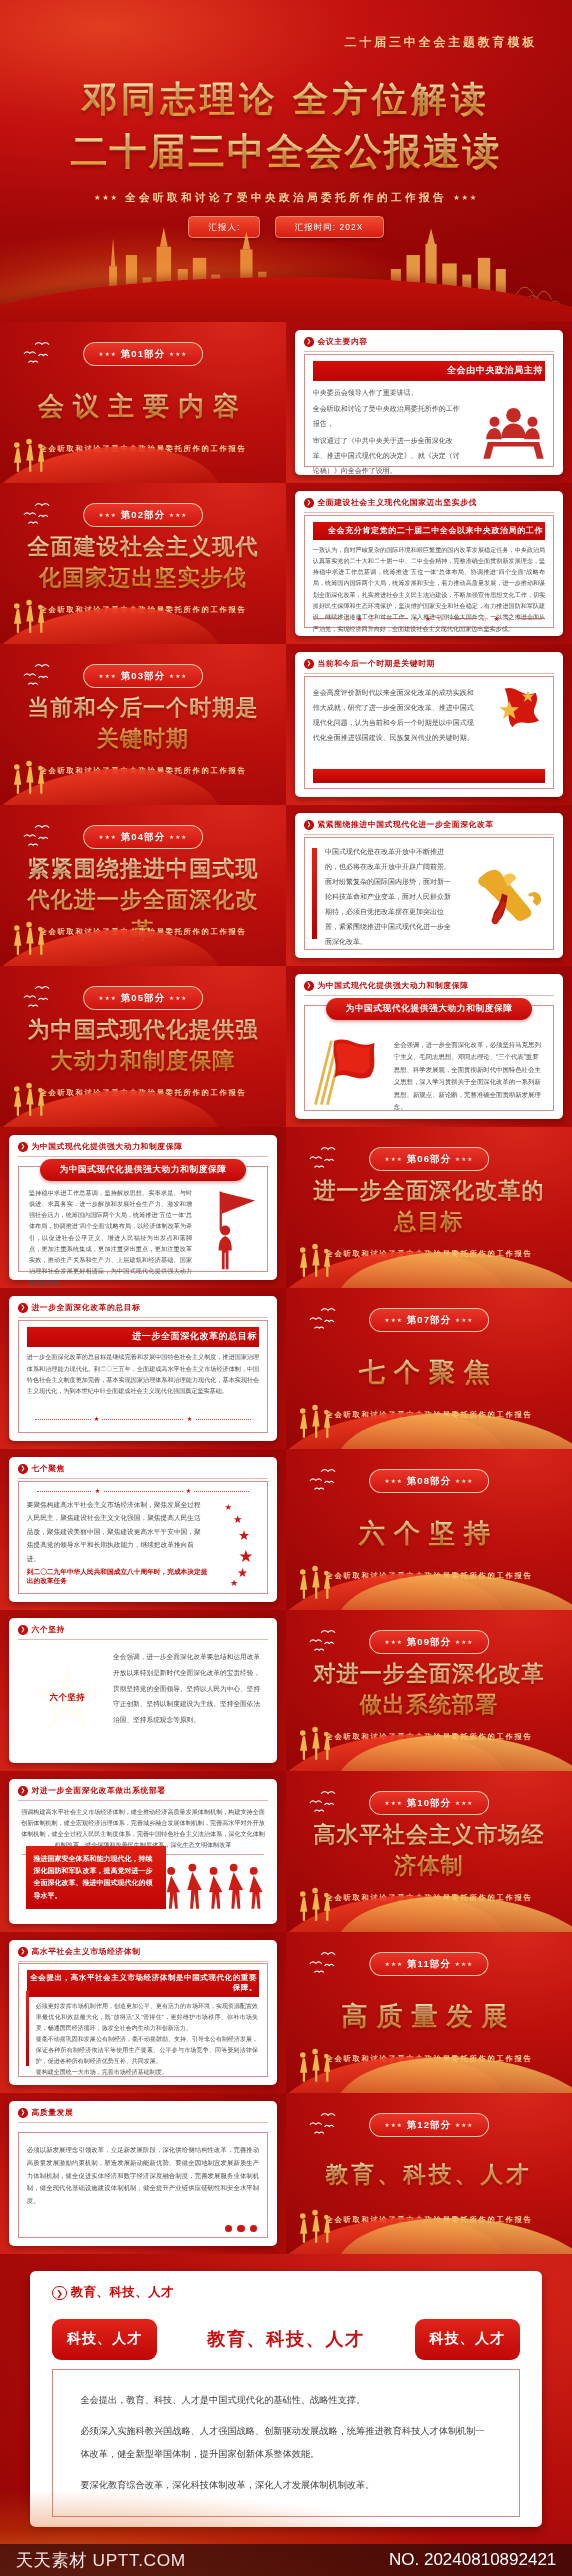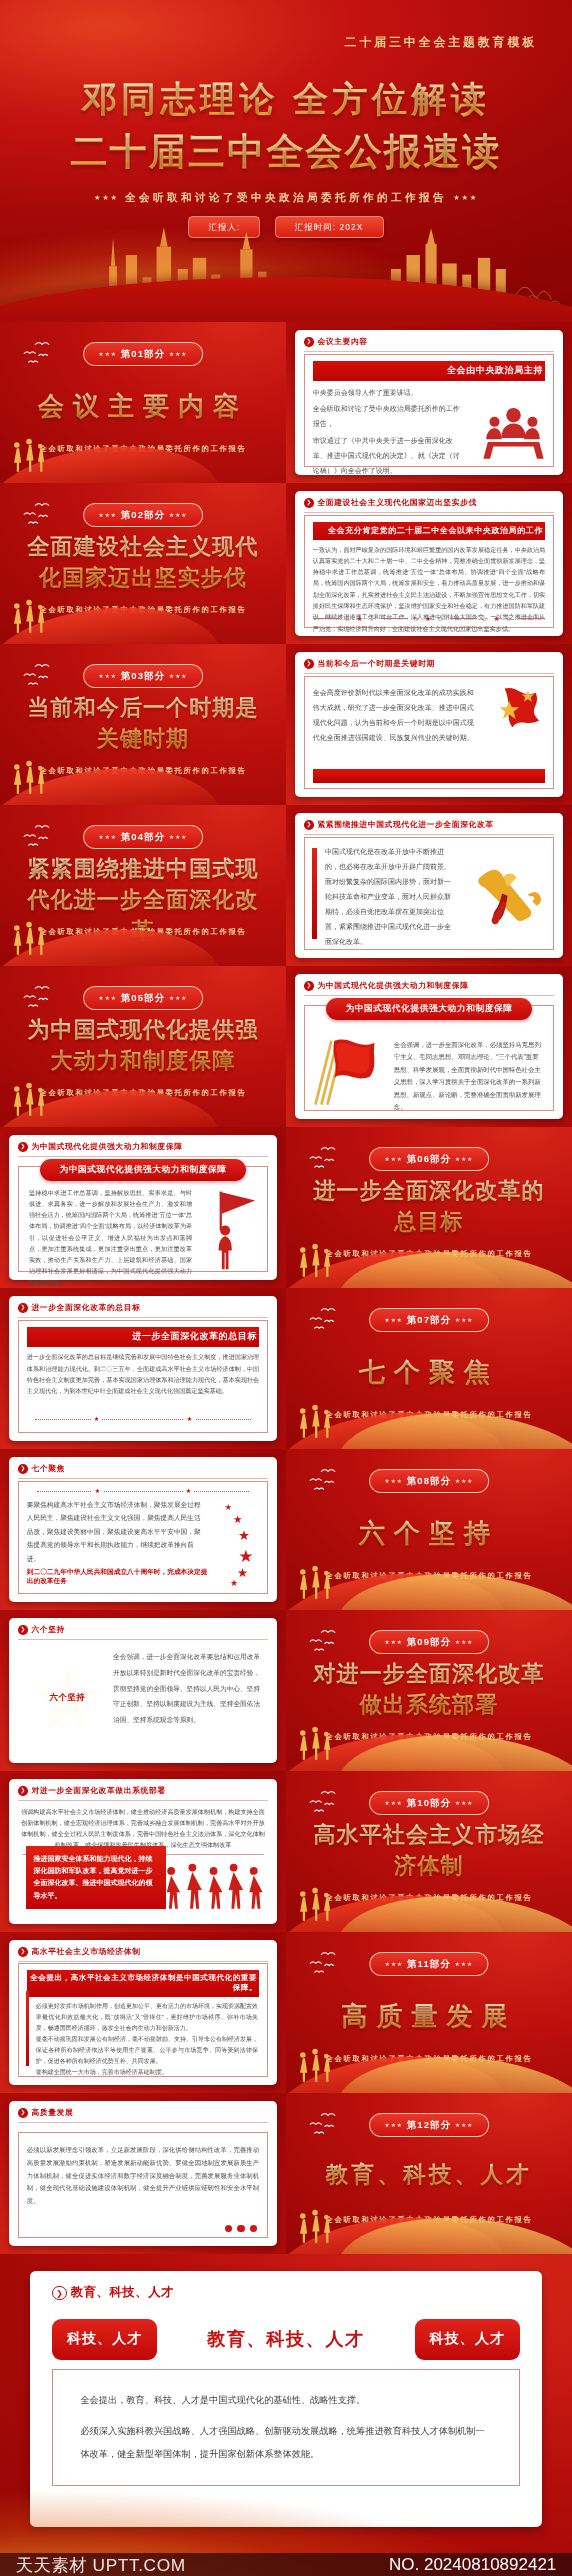--- a/index.html
+++ b/index.html
@@ -100,21 +100,21 @@
         background:#fff;color:#c40b0b;box-sizing:border-box;}
   .pillrow{display:flex;align-items:center;justify-content:space-between;margin-top:14.5px;}
   .bigpill{background:linear-gradient(180deg,#e0241a,#c00707);color:#fff;font-weight:bold;font-size:14px;
         padding:11.2px 14.5px;border-radius:9px;letter-spacing:1.1px;}
   .center-title{color:#c81111;font-size:18px;font-weight:bold;letter-spacing:1.7px;}
   .bigbox{border:0.6px solid #cf8d85;margin-top:9px;padding:11.2px 19px;color:#3e3e3e;font-size:9.2px;line-height:2.5;}
   .bigbox p{margin:8px;}
   
   .foot-swash{position:absolute;bottom:0;left:0;width:100%;height:84px;
         background:radial-gradient(120% 190% at 10% 130%,rgba(255,180,60,.85),rgba(220,90,10,.35) 45%,transparent 70%);}
-  .footer{position:absolute;bottom:0;left:0;width:100%;height:23px;background:linear-gradient(90deg,rgba(73,14,10,.88),rgba(52,8,6,.8));
+  .footer{position:absolute;bottom:0;left:0;width:100%;height:32px;background:linear-gradient(90deg,rgba(73,14,10,.88),rgba(52,8,6,.8));
         display:flex;align-items:center;justify-content:space-between;padding:0 15.7px;box-sizing:border-box;}
   .footer .site{color:#f3e3e0;font-size:17.3px;letter-spacing:0.6px;}
   .footer .num{color:#fff;font-size:17px;}
   svg{display:block;}
 </style>
 </head>
 <body>
 
 <div class="page">
 
@@ -802,20 +802,21 @@
         <span class="ht">教育、科技、人才</span>
       </div>
       <div class="pillrow">
         <div class="bigpill">科技、人才</div>
         <div class="center-title">教育、科技、人才</div>
         <div class="bigpill">科技、人才</div>
       </div>
       <div class="bigbox">
         <p>全会提出，教育、科技、人才是中国式现代化的基础性、战略性支撑。</p>
         <p>必须深入实施科教兴国战略、人才强国战略、创新驱动发展战略，统筹推进教育科技人才体制机制一体改革，健全新型举国体制，提升国家创新体系整体效能。</p>
+        <p>要深化教育综合改革，深化科技体制改革，深化人才发展体制机制改革。</p>
       </div>
     </div>
     <div class="foot-swash"></div>
     <div class="footer">
       <span class="site">天天素材 UPTT.COM</span>
       <span class="num">NO. 20240810892421</span>
     </div>
   </div>
 
 </div>

